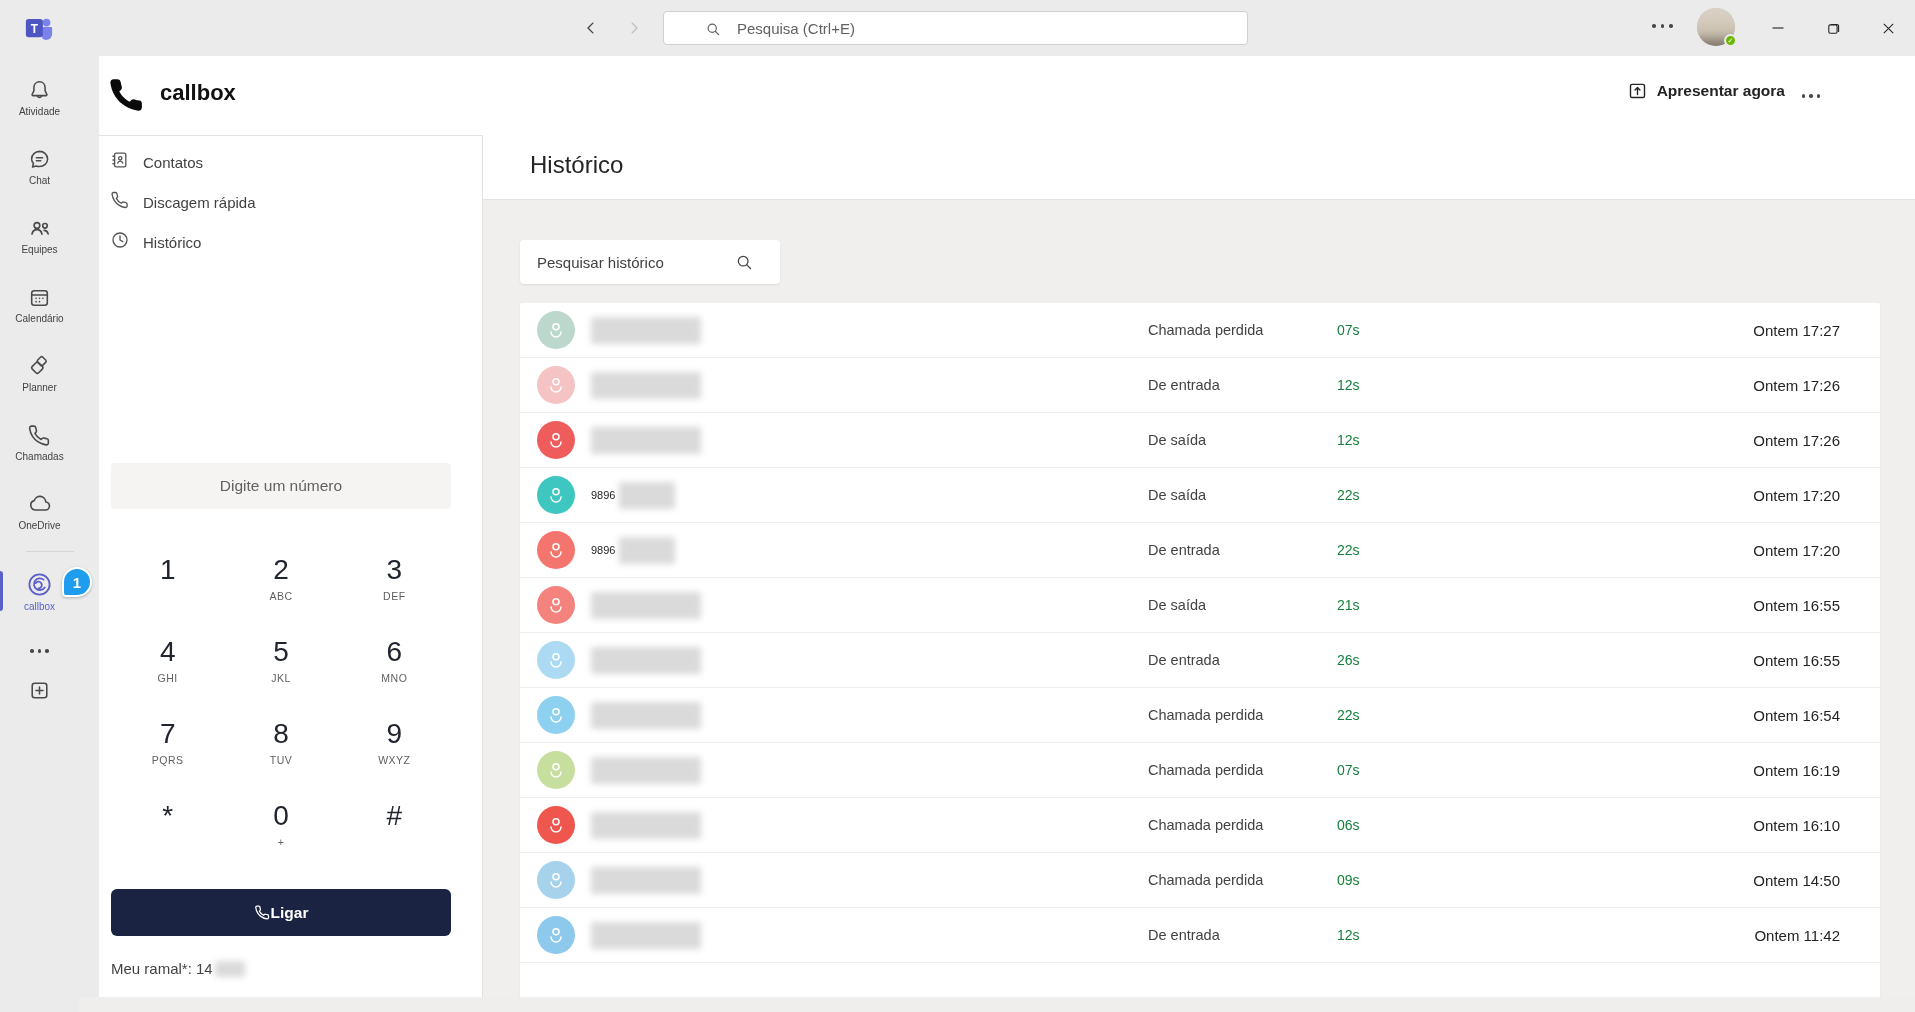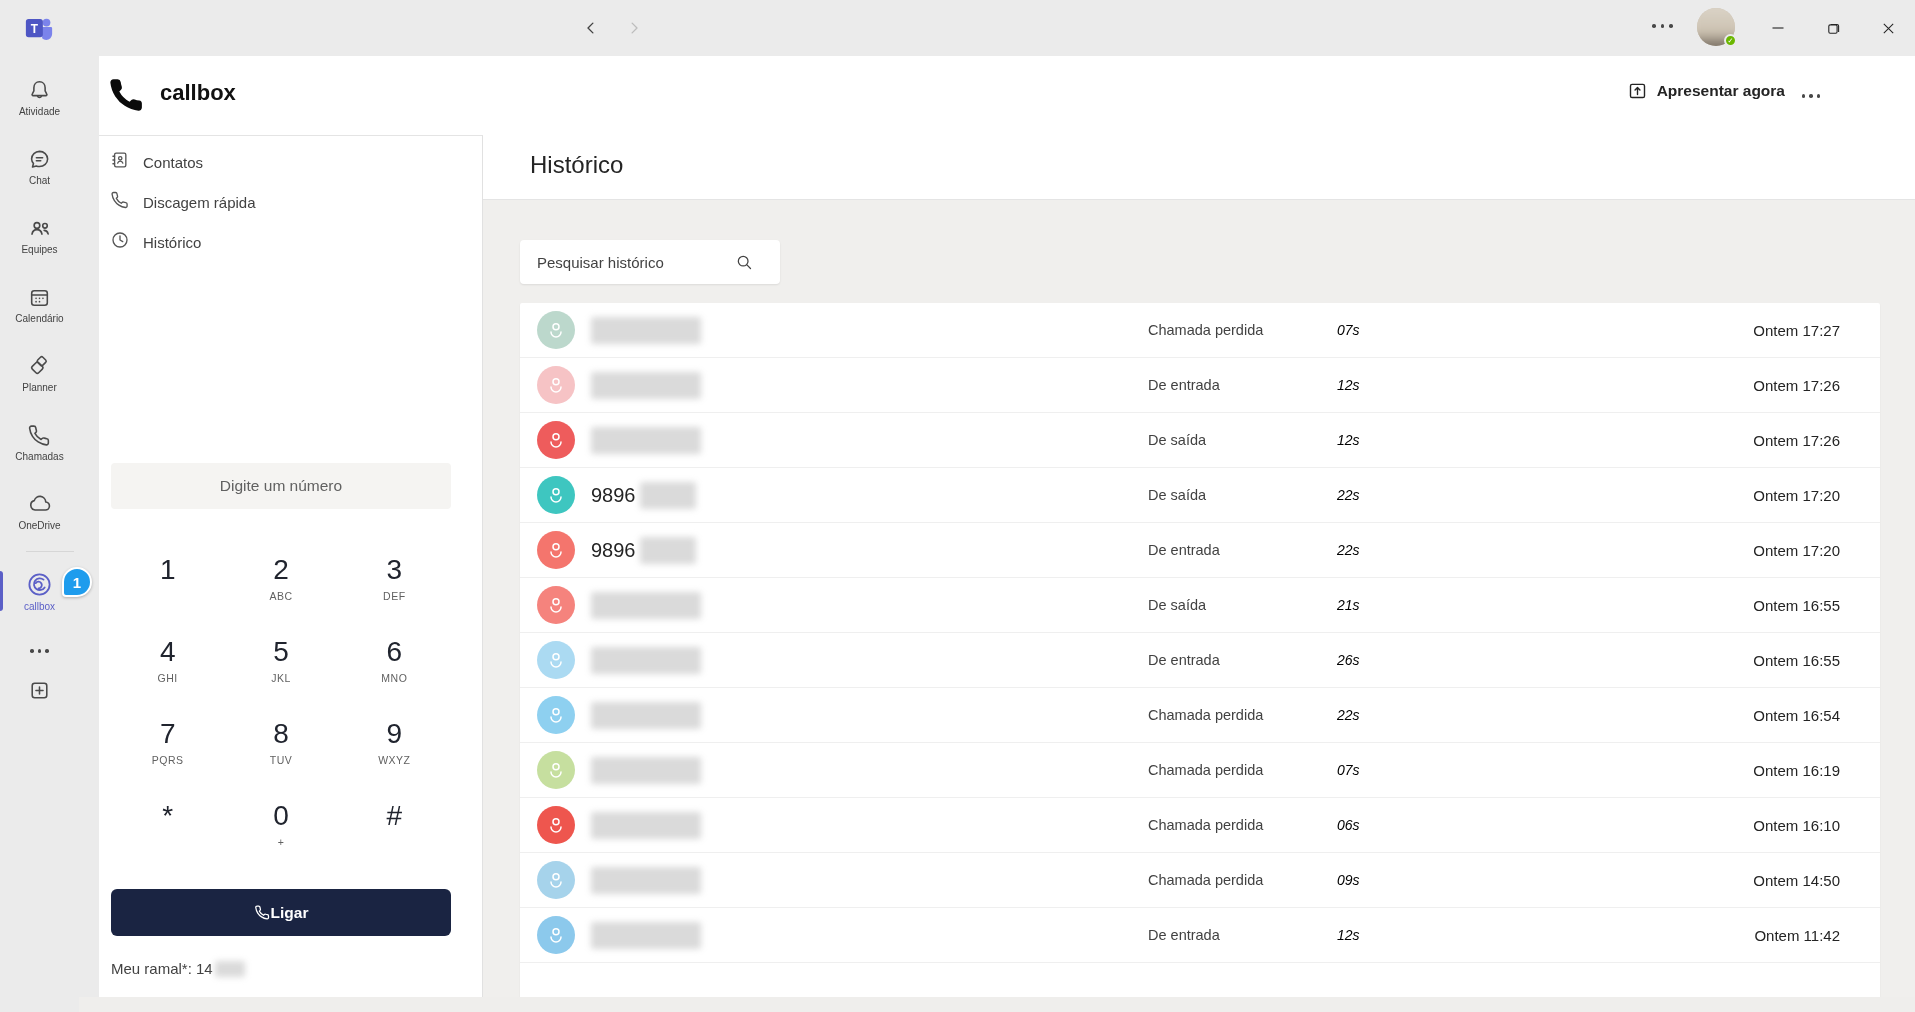--- a/index.html
+++ b/index.html
@@ -68,26 +68,26 @@
   .hist-search input { border:none; outline:none; background:transparent; font-size:15px; color:#424242; margin-left:17px; width:195px; font-family:inherit; }
   .hist-search input::placeholder { color:#424242; }
   .hist-search svg { margin-left:2px; cursor:pointer; }
   .table-card { position:absolute; left:37px; top:168px; right:35px; height:800px; background:#fff; border-radius:2px; box-shadow:0 1px 2px rgba(0,0,0,.07); }
   .thead { display:grid; grid-template-columns:611px 189px 120px 1fr; height:48px; align-items:center; padding:0 40px 0 17px; border-bottom:1px solid #e6e6e6; }
   .th { font-size:14px; color:#424242; }
   .th-data { text-align:right; }
   .hrow { display:grid; grid-template-columns:611px 189px 120px 1fr; height:55px; align-items:center; padding:0 40px 0 17px; border-bottom:1px solid #efefef; cursor:pointer; }
   .cell-name { display:flex; align-items:center; }
   .avatar { width:38px; height:38px; border-radius:50%; display:flex; align-items:center; justify-content:center; flex:0 0 auto; }
-  .name-text { font-size:20px; color:#242424; margin-left:16px; }
+  .name-text { font-size:11px; color:#242424; margin-left:16px; }
   .blob-full { width:110px; height:27px; margin-left:16px; }
   .blob-after { width:56px; height:27px; margin-left:4px; }
   .cell-type { display:flex; align-items:center; gap:11px; }
   .type-text { font-size:14.5px; color:#424242; }
-  .cell-dur { font-size:14px; color:#000000;font-style:italic; }
+  .cell-dur { font-size:14px; color:#15803d; }
   .cell-date { font-size:15px; color:#242424; text-align:right; }
   .bottom-strip { position:absolute; left:79px; bottom:0; right:0; height:15px; background:#efeeec; z-index:15; }
 </style>
 </head>
 <body>
 
 <div class="stage">
 
   <div class="topbar">
     <svg class="teams-logo" viewBox="0 0 24 24">
@@ -98,20 +98,27 @@
     </svg>
     <div class="nav-arrow nav-back">
       <svg width="18" height="18" viewBox="0 0 24 24" fill="none" stroke="currentColor" stroke-width="1.8" stroke-linecap="round" stroke-linejoin="round">
           <path d="M14.5 5.5L8 12l6.5 6.5"></path>
         </svg>
     </div>
     <div class="nav-arrow nav-fwd">
       <svg width="18" height="18" viewBox="0 0 24 24" fill="none" stroke="currentColor" stroke-width="1.8" stroke-linecap="round" stroke-linejoin="round">
           <path d="M9.5 5.5L16 12l-6.5 6.5"></path>
         </svg>
+    </div>
+    <div class="chrome-search">
+      <svg width="18" height="18" viewBox="0 0 24 24" fill="none" stroke="#616161" stroke-width="1.6" stroke-linecap="round">
+          <circle cx="11" cy="11" r="5.5"></circle>
+          <path d="M15.3 15.3L19.5 19.5"></path>
+        </svg>
+      <input placeholder="Pesquisa (Ctrl+E)" style="">
     </div>
     <div class="topbar-dots">
         <i></i>
         <i></i>
         <i></i>
       </div>
     <div class="me-avatar">
         <div class="blurfill"></div>
       </div>
     <div class="presence">✓</div>

